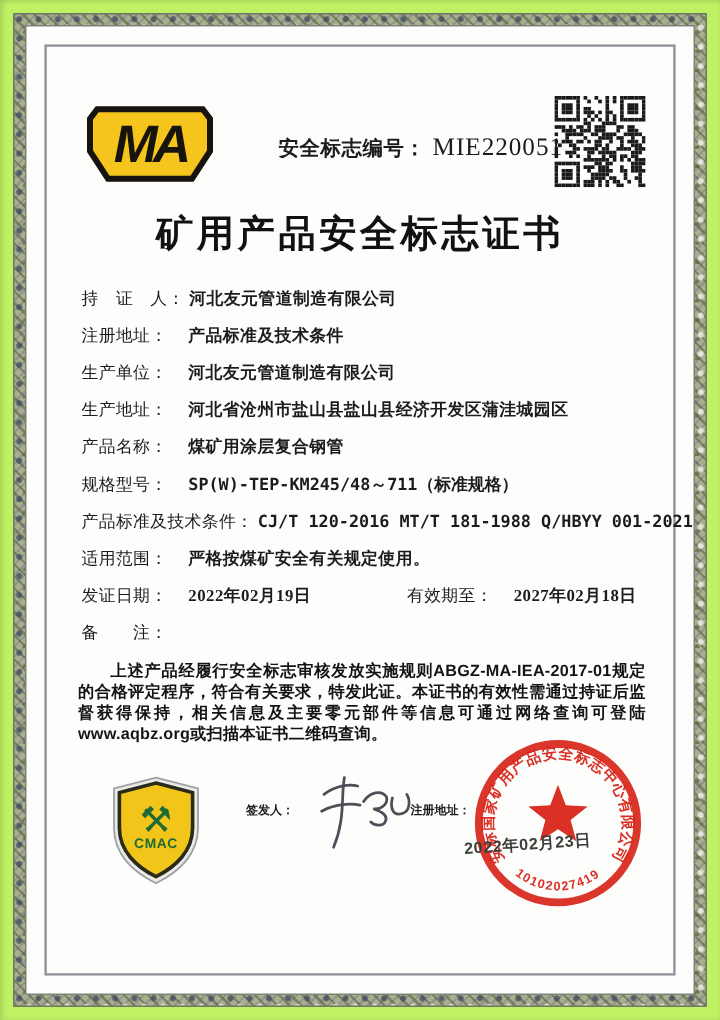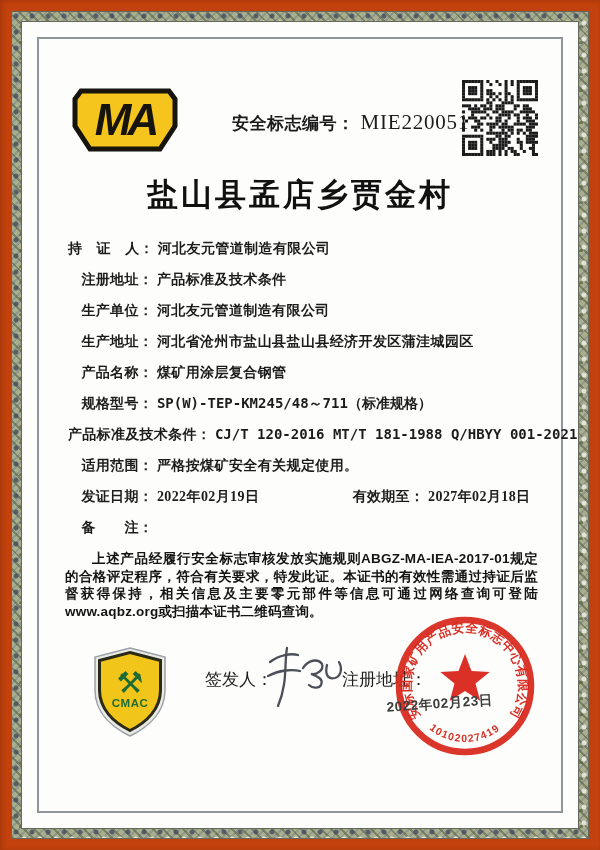--- a/index.html
+++ b/index.html
@@ -1,17 +1,17 @@
 <!DOCTYPE html>
 <html><head>
 <meta charset="utf-8">
 <style>
   html,body{margin:0;padding:0;background:#ffffff;}
   .page{
-    position:relative;width:600px;height:850px;background:#c2410c;overflow:hidden;
+    position:relative;width:600px;height:850px;background:#bef264;overflow:hidden;
     font-family:"Liberation Sans","DejaVu Sans",sans-serif;color:#1c1c1c;
     box-shadow:inset 3px 0 4px rgba(0,0,0,.10), inset 0 2px 3px rgba(0,0,0,.06);
   }
   
   .band{
     position:absolute;inset:11px;border:1px solid #63685a;
     background-color:#a9ae8d;
     background-image:
       radial-gradient(circle at 4px 4px, rgba(66,76,94,.8) 2px, transparent 3px),
       radial-gradient(circle at 12px 11px, rgba(238,240,230,.85) 2px, transparent 3px),
@@ -34,37 +34,37 @@
   
   .title{
     position:absolute;left:0;right:0;top:132px;text-align:center;
     font-family:"Liberation Serif","DejaVu Serif",serif;
     font-size:31px;font-weight:900;letter-spacing:3px;color:#111;
   }
 
   
   .fields{position:absolute;left:26px;top:198px;right:18px;font-size:14px;}
   .frow{margin-bottom:13px;white-space:nowrap;}
-  .lbl{display:inline-block;min-width:85px;font-weight:700;letter-spacing:.3px;vertical-align:top;text-align:right;}
+  .lbl{display:inline-block;min-width:85px;font-weight:400;letter-spacing:.3px;vertical-align:top;}
   .lbl.wide{min-width:0;margin-right:0;}
   .val{font-family:"Liberation Serif","DejaVu Serif",serif;font-weight:700;letter-spacing:.4px;}
   .val.mono{font-family:"DejaVu Sans Mono","Liberation Mono",monospace;font-weight:700;letter-spacing:0;}
   .pair2{margin-left:76px;}
   .remark-row{margin-top:2px;}
 
   
   .statement{
     position:absolute;left:23px;right:20px;top:508px;
     font-size:13.5px;font-weight:700;line-height:17.5px;
     text-align:justify;text-indent:2em;letter-spacing:.2px;color:#141414;
   }
 
   
   .cmac{position:absolute;left:50px;top:604px;width:76px;height:92px;}
-  .signer-label,.dept-label{position:absolute;font-weight:400;font-size:17px;white-space:nowrap;}
+  .signer-label,.dept-label{position:absolute;font-weight:700;font-size:10px;white-space:nowrap;}
   .signer-label{left:163px;top:626px;}
   .dept-label{left:300px;top:626px;}
   .signature{position:absolute;left:215px;top:596px;width:90px;height:80px;}
   .seal{position:absolute;left:338px;top:566px;width:170px;height:160px;z-index:5;}
   .seal-ring-text{font-size:12.5px;font-weight:700;letter-spacing:.5px;}
   .seal-serial{font-size:10.5px;font-weight:700;letter-spacing:1.2px;}
   .seal-date{font-size:13.5px;font-weight:700;letter-spacing:.5px;}
 </style>
 </head>
 <body>
@@ -410,21 +410,21 @@
         <rect x="27" y="72" width="3" height="3"></rect>
         <rect x="30" y="72" width="3" height="3"></rect>
         <rect x="36" y="72" width="3" height="3"></rect>
         <rect x="42" y="72" width="3" height="3"></rect>
         <rect x="51" y="72" width="3" height="3"></rect>
         <rect x="54" y="72" width="3" height="3"></rect>
         <rect x="69" y="72" width="3" height="3"></rect>
         <rect x="72" y="72" width="3" height="3"></rect>
       </svg>
 
-    <div class="title">盐山县孟店乡贾金村</div>
+    <div class="title">矿用产品安全标志证书</div>
 
     <div class="fields">
       <div class="frow">
         <span class="lbl">持　证　人：</span>
         <span class="val">河北友元管道制造有限公司</span>
       </div>
       <div class="frow">
         <span class="lbl">注册地址：</span>
         <span class="val">产品标准及技术条件</span>
       </div>

